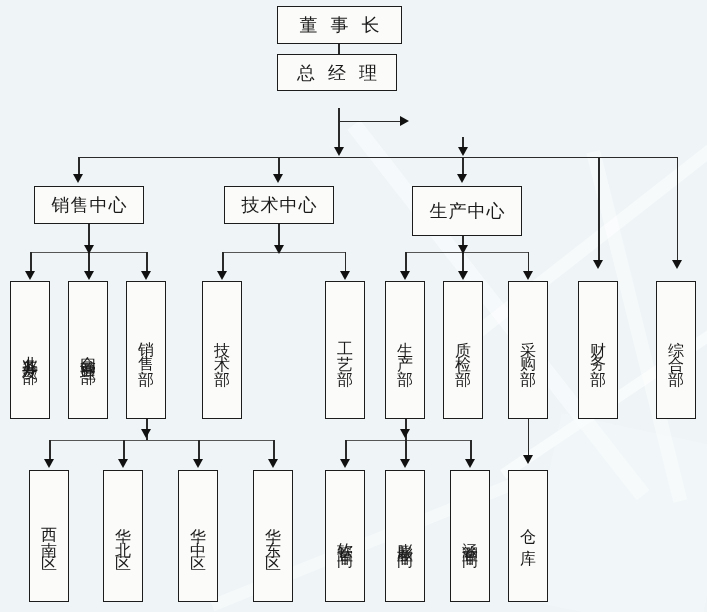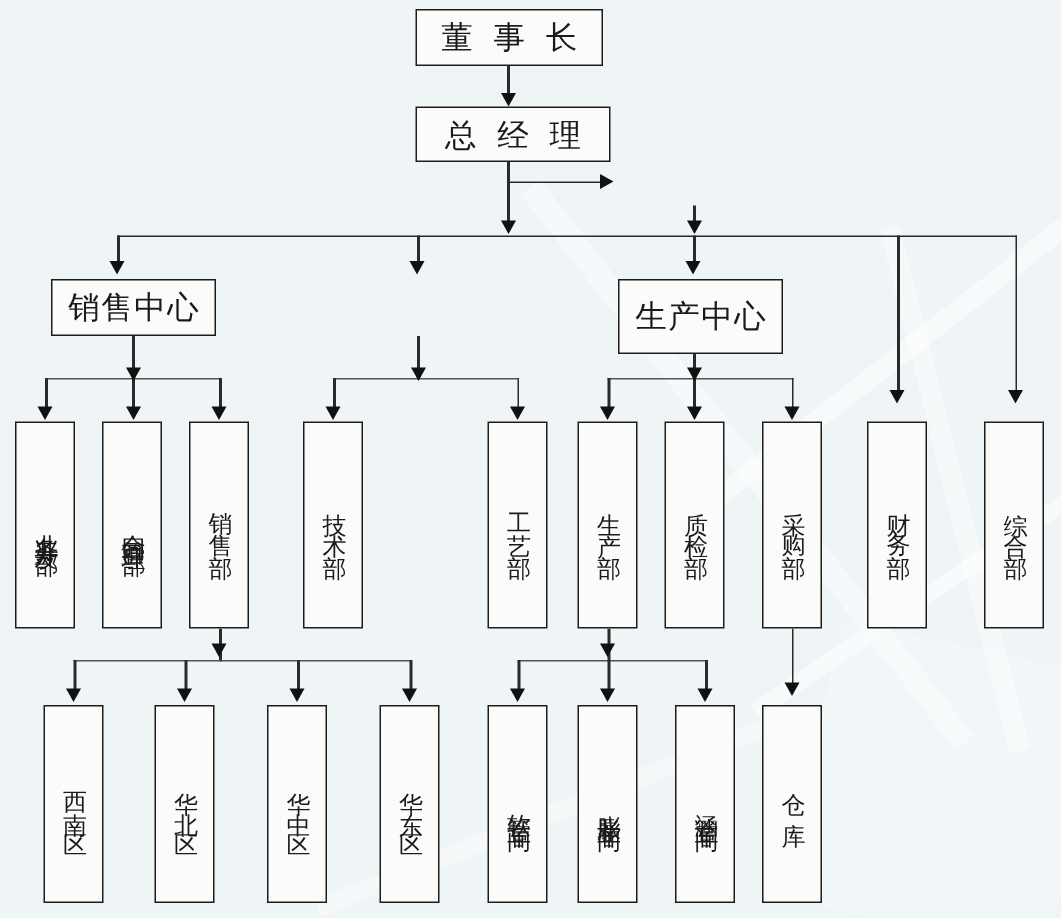--- a/index.html
+++ b/index.html
@@ -20,21 +20,21 @@
   .node{
     position:absolute;
     background:#fbfbf9;
     border:1.3px solid #1c1c1c;
     box-sizing:border-box;
     display:flex;align-items:center;justify-content:center;
     color:#1a1a1a;
     z-index:5;
   }
   .node.h{
-    font-size:21px;
+    font-size:18px;
     letter-spacing:4px;
     text-indent:4px;
     white-space:nowrap;
   }
   .node.h.tight{letter-spacing:1px;text-indent:1px;}
   .node.v{
     font-size:16px;
     writing-mode:vertical-rl;
     text-orientation:upright;
     white-space:nowrap;
@@ -67,21 +67,21 @@
   <div class="wm" style="left:500px;top:470px;width:330px;height:11px;transform:rotate(-34deg);transform-origin:0 0;opacity:.55;"></div>
   <div class="wm" style="left:600px;top:150px;width:360px;height:14px;transform:rotate(76deg);transform-origin:0 0;opacity:.42;"></div>
   <div class="wm2" style="left:540px;top:430px;width:180px;height:190px;transform:rotate(12deg);opacity:.35;"></div>
   <div class="wm" style="left:210px;top:600px;width:330px;height:12px;transform:rotate(-22deg);transform-origin:0 0;opacity:.4;"></div>
 
   <div class="node h" style="left:277px;top:6px;width:125px;height:38px;">董 事 长</div>
 
   <div class="ln lnv" style="left:338.2px;top:44px;height:21px;"></div>
   <div class="ar" style="left:333.5px;top:62px;"></div>
 
-  <div class="node h" style="left:277px;top:71px;width:130px;height:37px;text-align:center;">总 经 理</div>
+  <div class="node h" style="left:277px;top:54px;width:120px;height:37px;text-align:center;">总 经 理</div>
 
   <div class="ln lnv" style="left:338.2px;top:108px;height:42px;"></div>
   <div class="ar" style="left:333.5px;top:147px;"></div>
 
   <div class="ln lnh" style="left:339px;top:120.5px;width:62px;"></div>
   <div class="ar-r" style="left:400px;top:116px;"></div>
 
 
   <div class="ln lnv" style="left:462.2px;top:137px;height:13px;"></div>
   <div class="ar" style="left:457.5px;top:147px;"></div>
@@ -97,20 +97,21 @@
   <div class="ln lnv" style="left:462px;top:157px;height:20px;"></div>
   <div class="ar" style="left:457.3px;top:174px;"></div>
 
   <div class="ln lnv" style="left:598px;top:157px;height:106px;"></div>
   <div class="ar" style="left:593.3px;top:260px;"></div>
 
   <div class="ln lnv" style="left:676.5px;top:157px;height:106px;"></div>
   <div class="ar" style="left:671.8px;top:260px;"></div>
 
   <div class="node h tight" style="left:34px;top:186px;width:110px;height:38px;text-align:center;">销售中心</div>
+  <div class="node h tight" style="left:224px;top:186px;width:110px;height:38px;">技术中心</div>
   <div class="node h tight" style="left:412px;top:186px;width:110px;height:50px;">生产中心</div>
 
   <div class="ln lnv" style="left:88.2px;top:224px;height:24px;"></div>
   <div class="ar" style="left:83.5px;top:245px;"></div>
   <div class="ln lnh thin" style="left:30px;top:252px;width:117px;"></div>
 
   <div class="ln lnv" style="left:30px;top:252px;height:22px;"></div>
   <div class="ar" style="left:25.3px;top:271px;"></div>
 
   <div class="ln lnv" style="left:88.2px;top:252px;height:22px;"></div>

